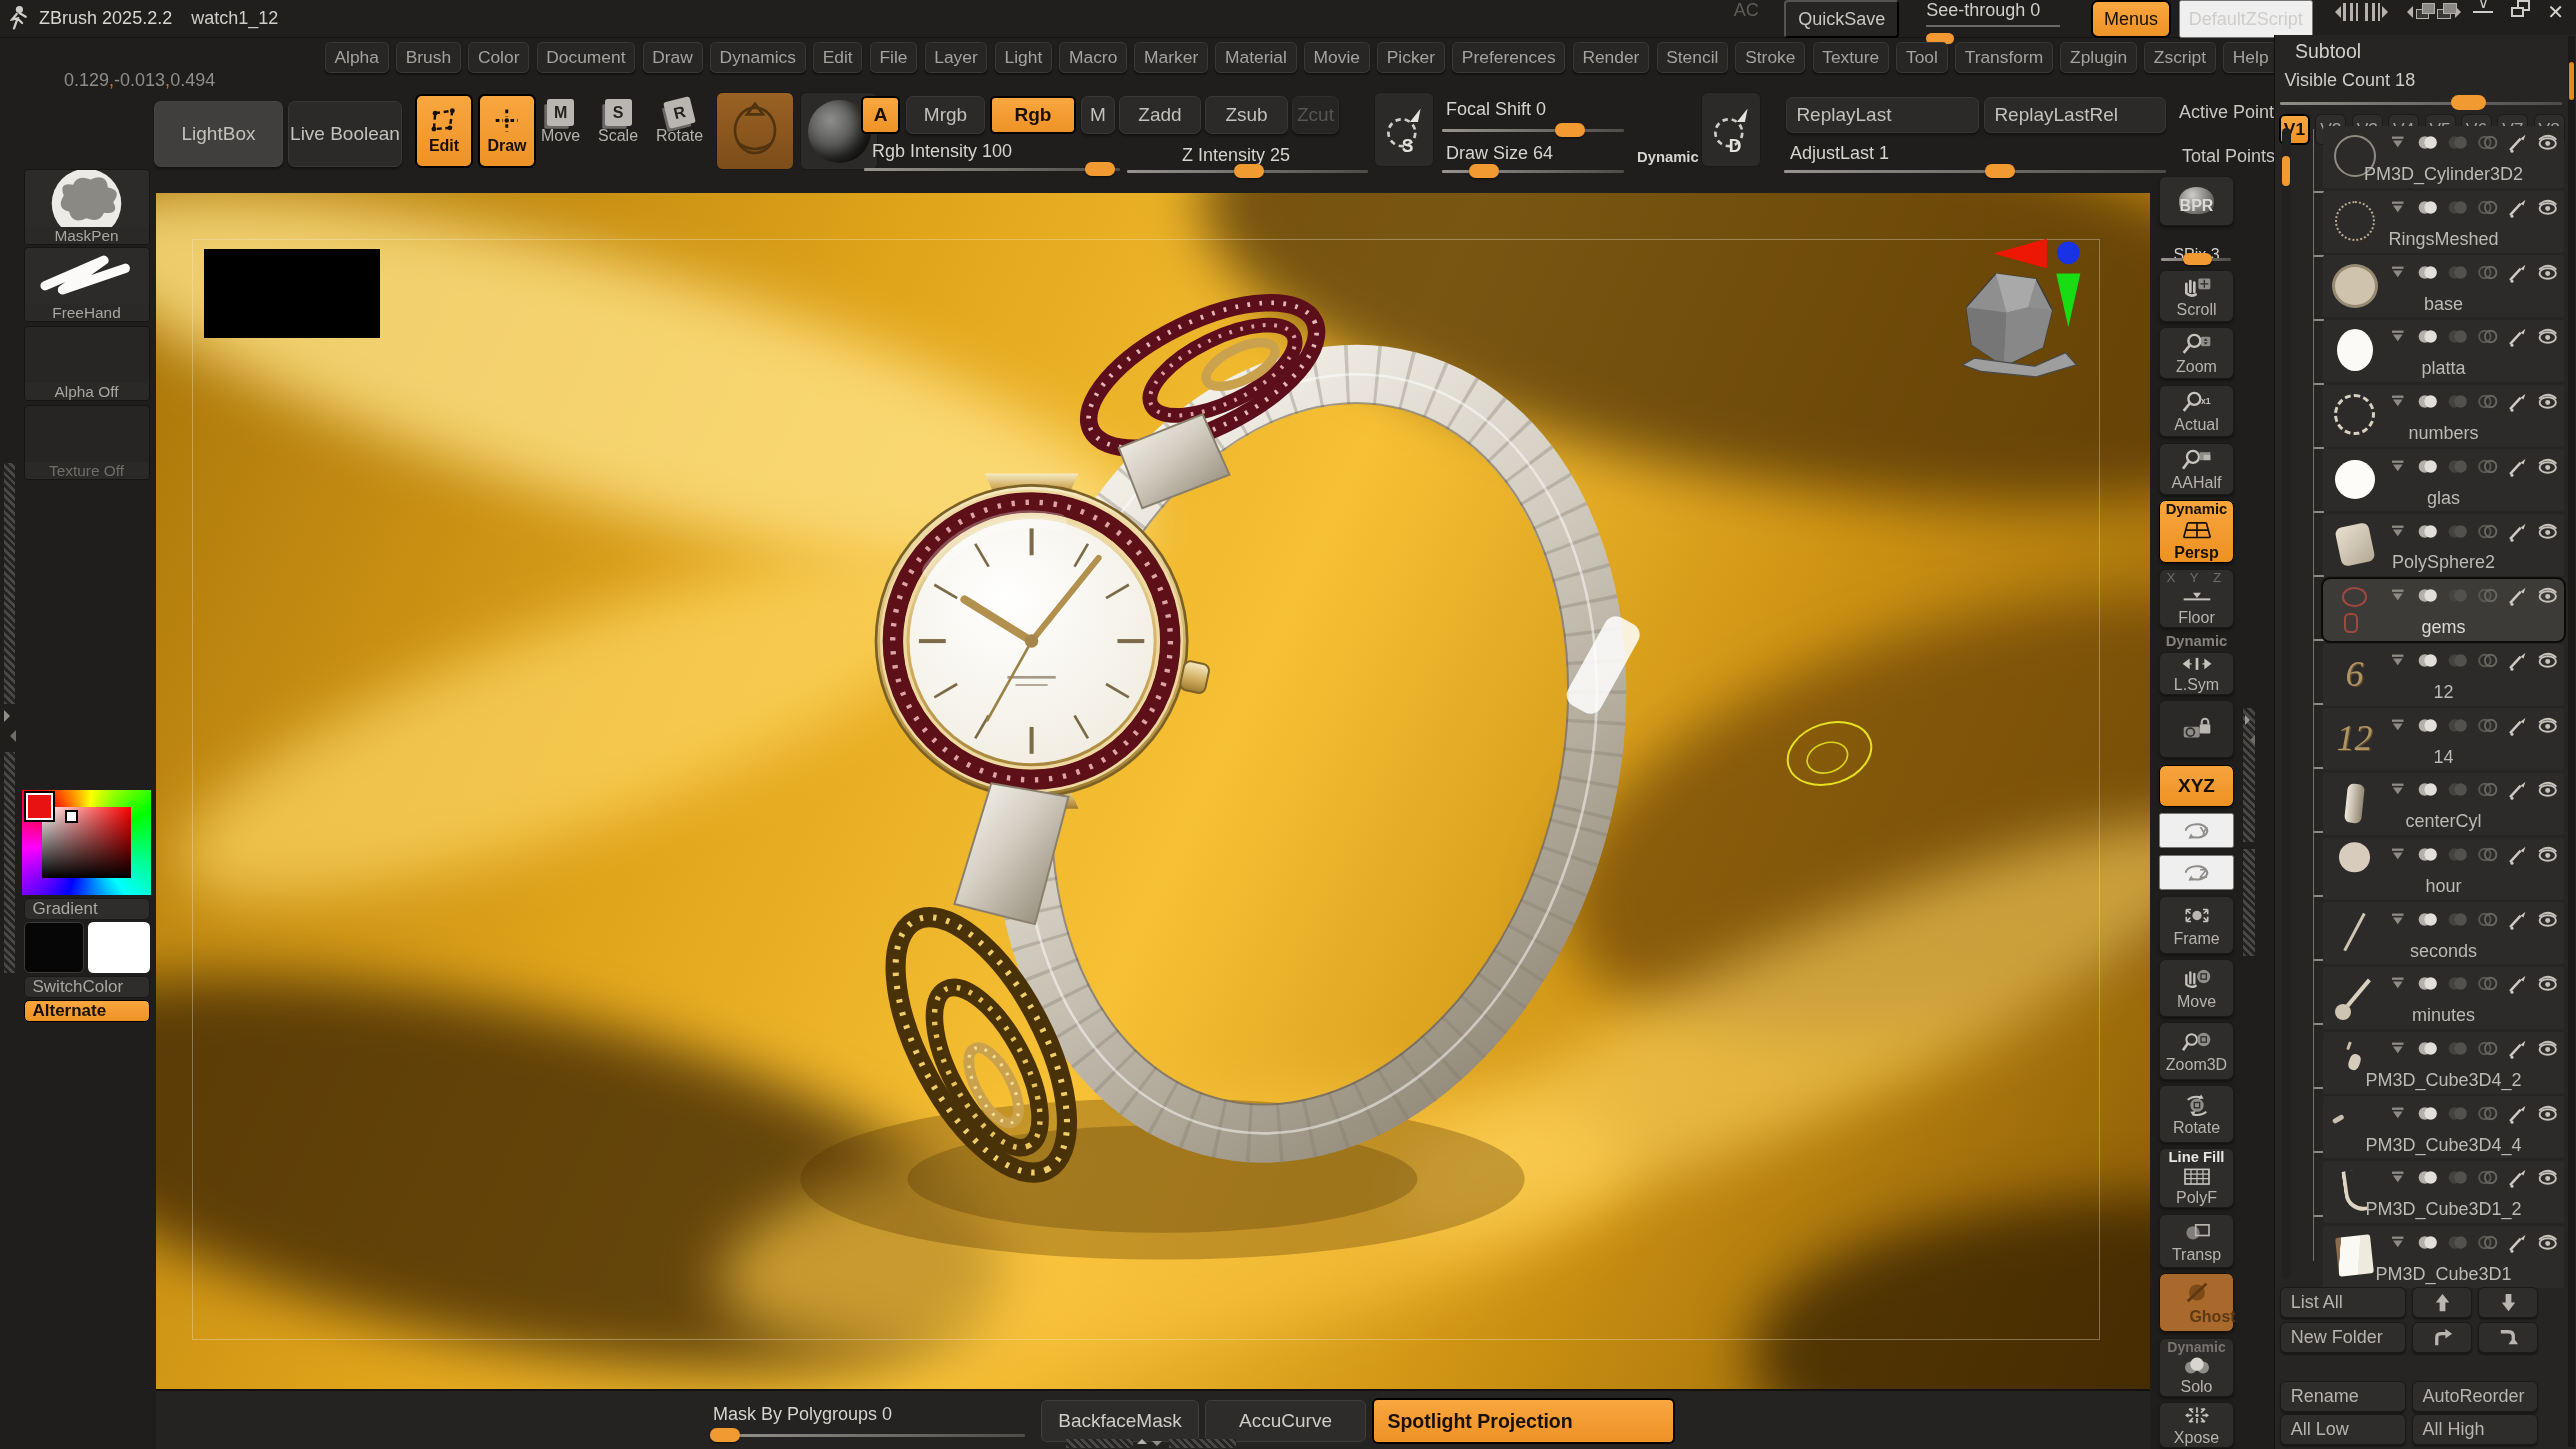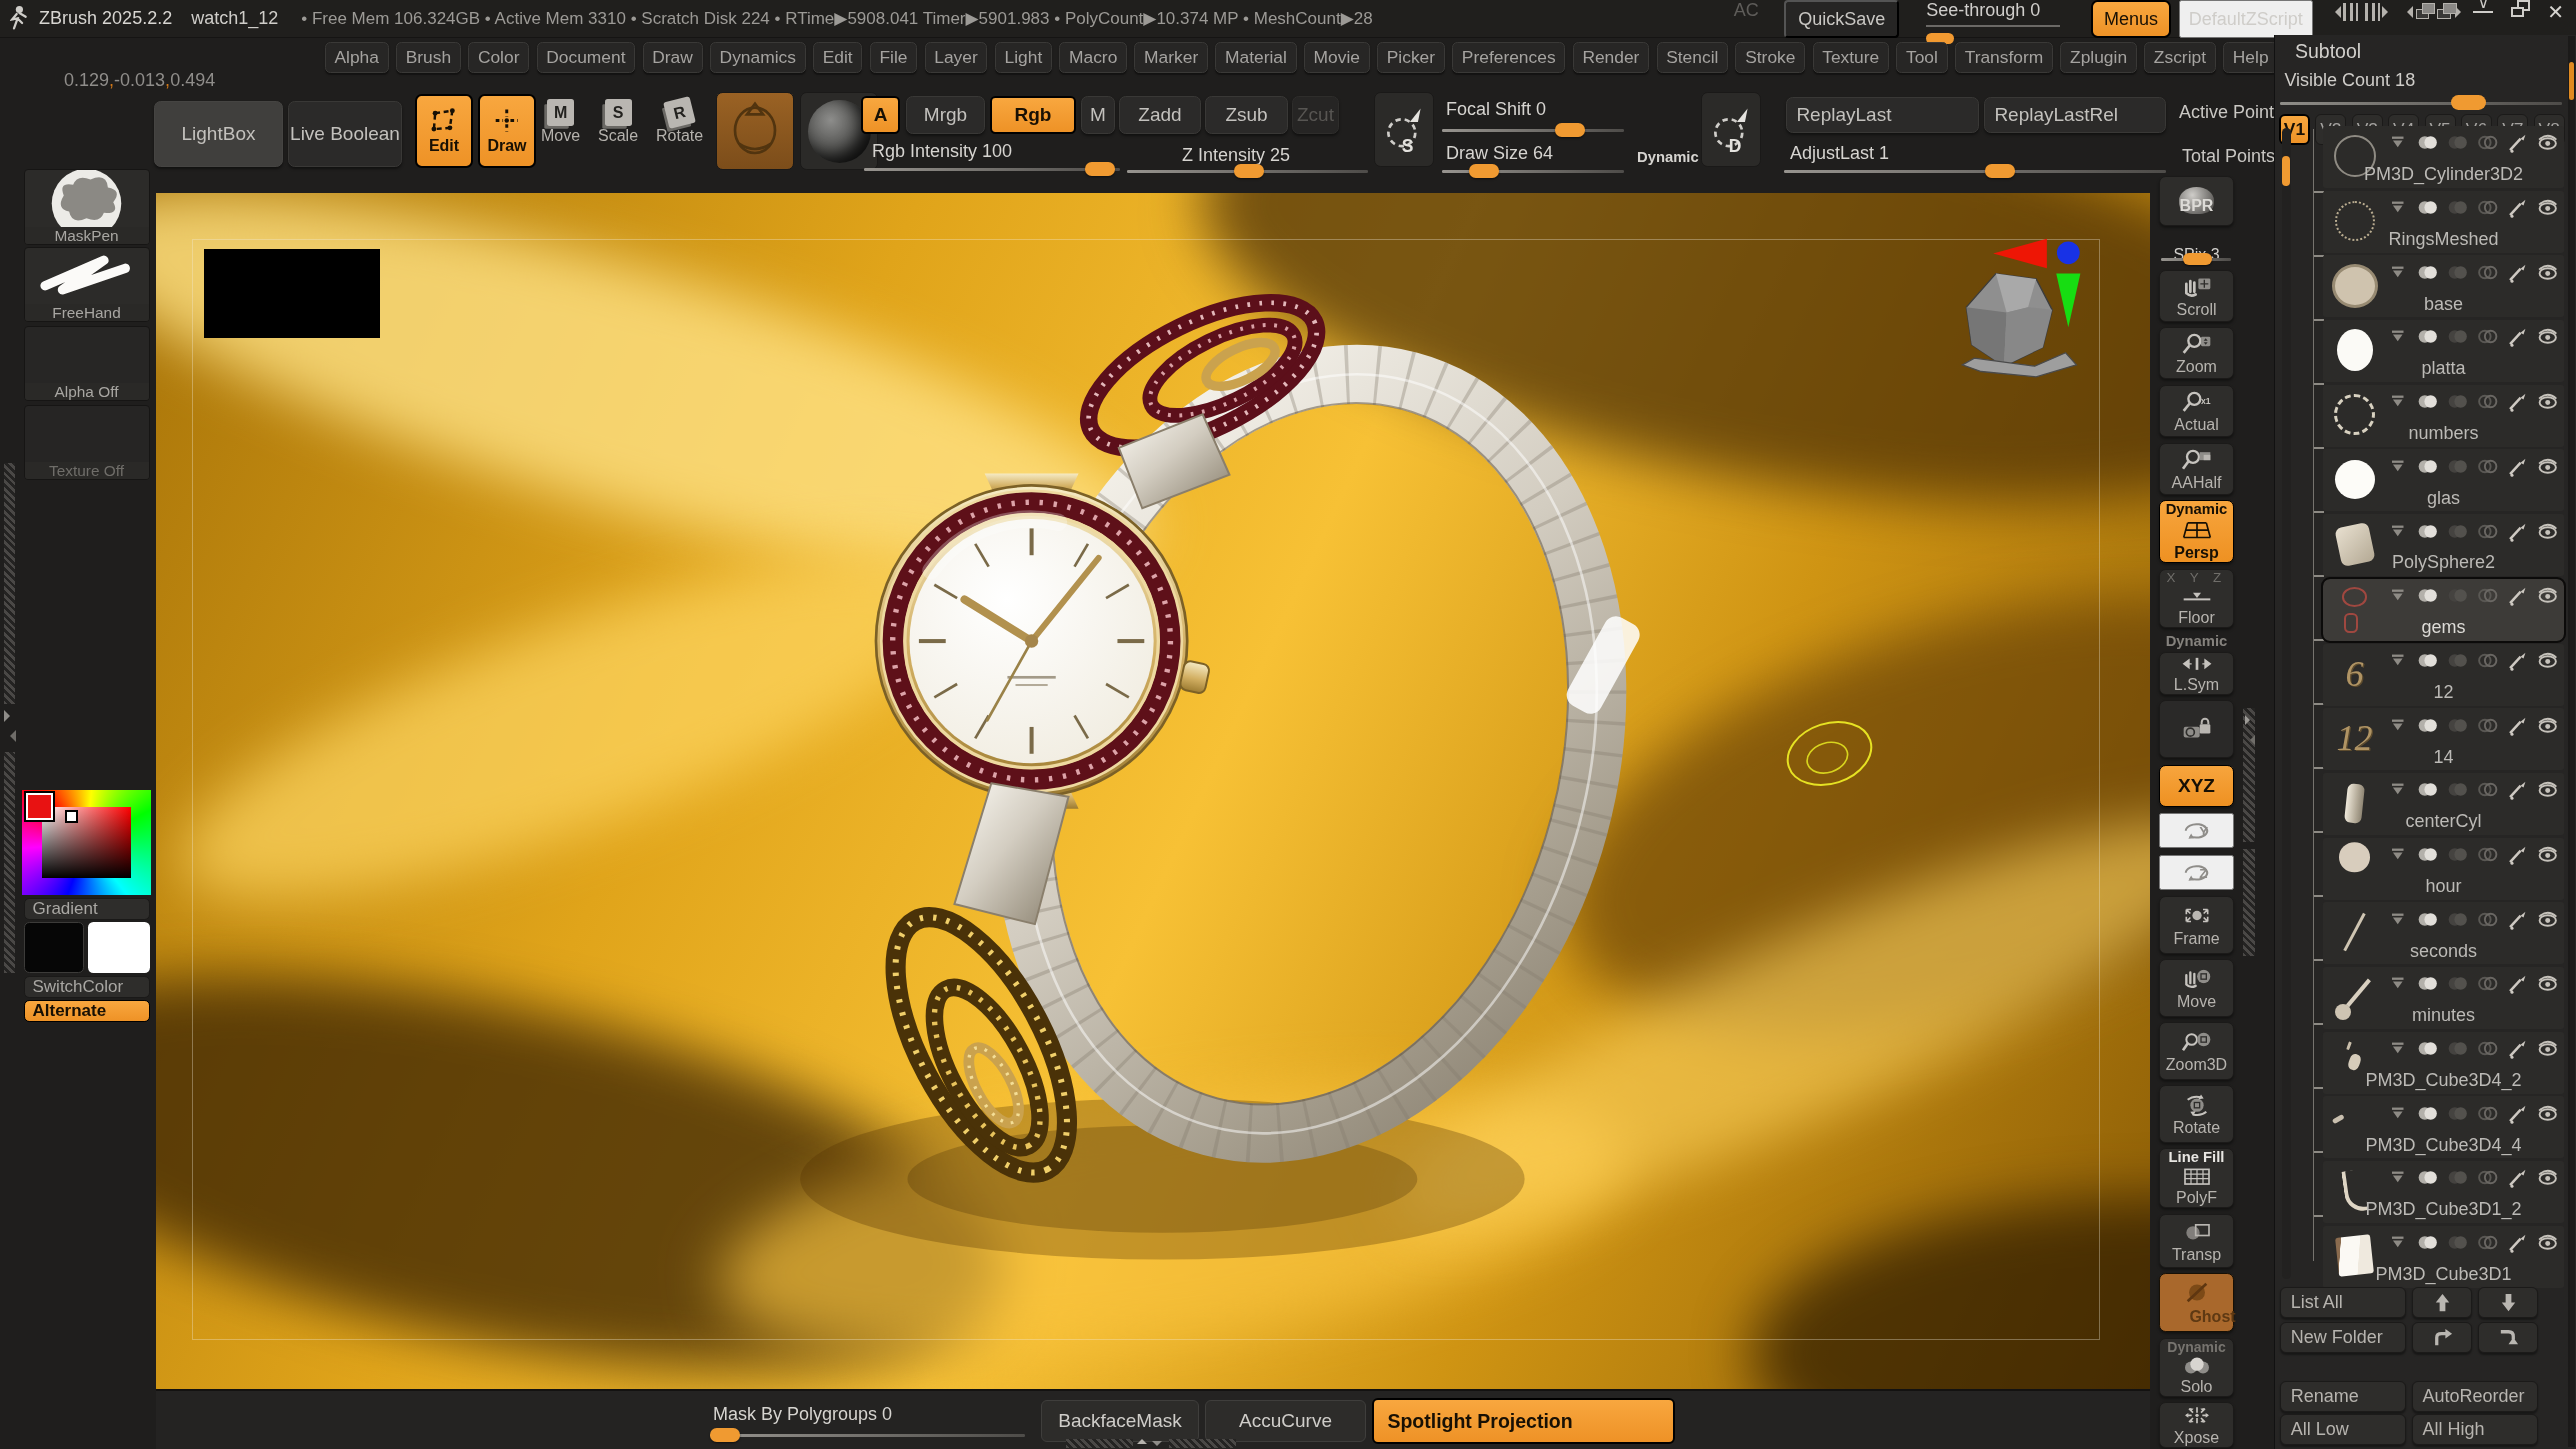--- a/index.html
+++ b/index.html
@@ -134,21 +134,20 @@
 
 <div id="app">
 
   <div id="titlebar">
     <svg class="tb-logo" viewBox="0 0 24 30">
       <circle cx="13" cy="5" r="4" fill="#cfcdc9"></circle>
       <path d="M10 10 L5 16 L11 15 L7 26 M11 15 L16 20 M13 9 L20 13" stroke="#cfcdc9" stroke-width="2.5" fill="none" stroke-linecap="round"></path>
     </svg>
     <span class="tb-app">ZBrush 2025.2.2</span>
     <span class="tb-doc">watch1_12</span>
-    <span class="tb-stats">• Free Mem 106.324GB • Active Mem 3310 • Scratch Disk 224 •  RTime▶5908.041 Timer▶5901.983 • PolyCount▶10.374 MP  • MeshCount▶28</span>
     <div class="tb-right">
       <span class="tb-ac">AC</span>
       <button class="tb-quicksave">QuickSave</button>
       <div class="tb-see">
         <div class="lbl">See-through 0</div>
         <div class="knob"></div>
       </div>
       <button class="tb-menus">Menus</button>
       <button class="tb-zscript">DefaultZScript</button>
       <div class="tb-ico">

